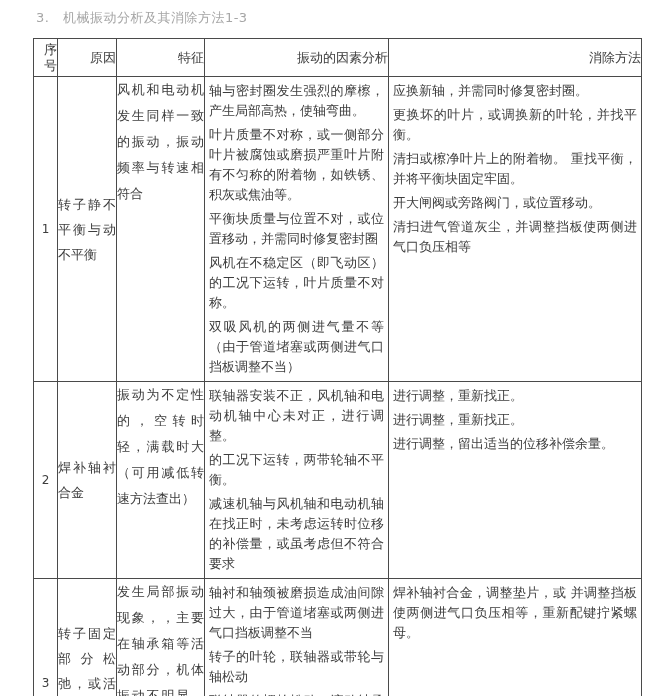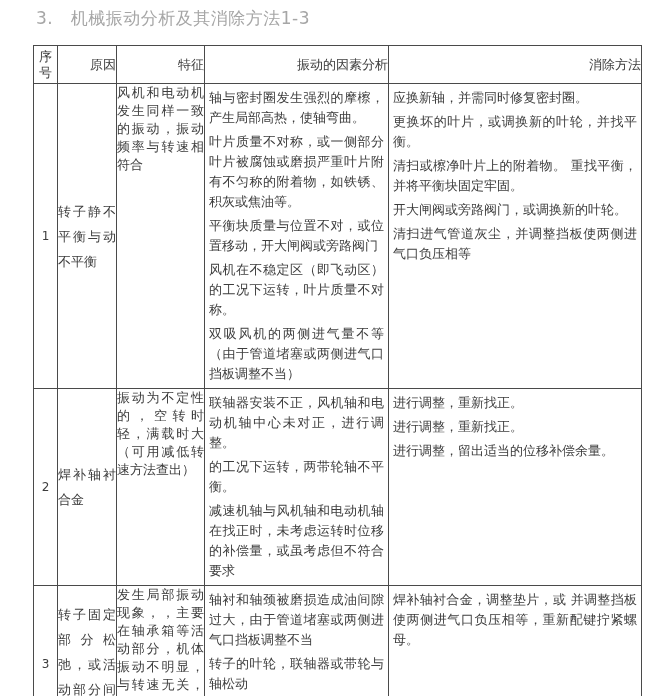--- a/index.html
+++ b/index.html
@@ -11,22 +11,22 @@
   * { box-sizing: border-box; }
   html, body {
     margin: 0; padding: 0;
     width: 652px; height: 696px;
     background: var(--bg);
     overflow: hidden;
     font-family: "DejaVu Sans", sans-serif;
     color: var(--text);
   }
   .doc-title {
-    margin: 10px 0 19px 36px;
-    font-size: 17px;
+    margin: 10px 0 12px 36px;
+    font-size: 13px;
     line-height: 16px;
     color: var(--title);
     letter-spacing: 0.5px;
   }
   table.vib {
     border-collapse: collapse;
     table-layout: fixed;
     width: 608px;
     margin: 0 0 0 33px;
     font-size: 13px;
@@ -35,35 +35,35 @@
     border: 1px solid var(--border);
     padding: 0;
     font-weight: normal;
     overflow: hidden;
   }
   tr.hdr { height: 38px; }
   tr.r1  { height: 286px; }
   tr.r2  { height: 182px; }
   tr.r3  { height: 154px; }
   th { text-align: right; vertical-align: middle; padding: 2px 4px 2px 6px; line-height: 16px; }
-  th.c-no { text-align: center; padding: 2px 2px; }
+  th.c-no { text-align: right; padding: 2px 2px; }
   td.c-no { text-align: center; vertical-align: middle; font-size: 12px; }
   td.c-cause {
     vertical-align: middle;
     padding: 2px 5px;
     line-height: 25px;
     text-align: justify;
     text-justify: inter-character;
     word-break: break-all;
     font-family: Liberation Serif, serif;
   }
   td.c-feature {
     vertical-align: top;
     padding: 4px 4px;
-    line-height: 18px;
+    line-height: 26px;
     text-align: justify;
     text-justify: inter-character;
     word-break: break-all;
     margin-top: 46px;
   }
   td.c-analysis, td.c-method {
     vertical-align: top;
     padding: 5px 5px 4px 6px;
     line-height: 20px;
     text-align: justify;
@@ -96,29 +96,29 @@
     <th>振动的因素分析</th>
     <th>消除方法</th>
   </tr>
   <tr class="r1">
     <td class="c-no">1</td>
     <td class="c-cause">转子静不平衡与动不平衡</td>
     <td class="c-feature v-mid">风机和电动机发生同样一致的振动，振动频率与转速相符合</td>
     <td class="c-analysis">
           <p>轴与密封圈发生强烈的摩檫，产生局部高热，使轴弯曲。</p>
           <p>叶片质量不对称，或一侧部分叶片被腐蚀或磨损严重叶片附有不匀称的附着物，如铁锈、积灰或焦油等。</p>
-          <p>平衡块质量与位置不对，或位置移动，开大闸阀或旁路阀门</p>
+          <p>平衡块质量与位置不对，或位置移动，并需同时修复密封圈</p>
           <p>风机在不稳定区（即飞动区）的工况下运转，叶片质量不对称。</p>
           <p>双吸风机的两侧进气量不等（由于管道堵塞或两侧进气口挡板调整不当）</p>
         </td>
     <td class="c-method">
           <p>应换新轴，并需同时修复密封圈。</p>
           <p>更换坏的叶片，或调换新的叶轮，并找平衡。</p>
           <p>清扫或檫净叶片上的附着物。 重找平衡，并将平衡块固定牢固。</p>
-          <p>开大闸阀或旁路阀门，或调换新的叶轮。</p>
+          <p>开大闸阀或旁路阀门，或位置移动。</p>
           <p>清扫进气管道灰尘，并调整挡板使两侧进气口负压相等</p>
         </td>
   </tr>
   <tr class="r2">
     <td class="c-no">2</td>
     <td class="c-cause">焊补轴衬合金</td>
     <td class="c-feature">振动为不定性的，空转时轻，满载时大（可用减低转速方法查出）</td>
     <td class="c-analysis">
           <p>联轴器安装不正，风机轴和电动机轴中心未对正，进行调整。</p>
           <p>的工况下运转，两带轮轴不平衡。</p>

